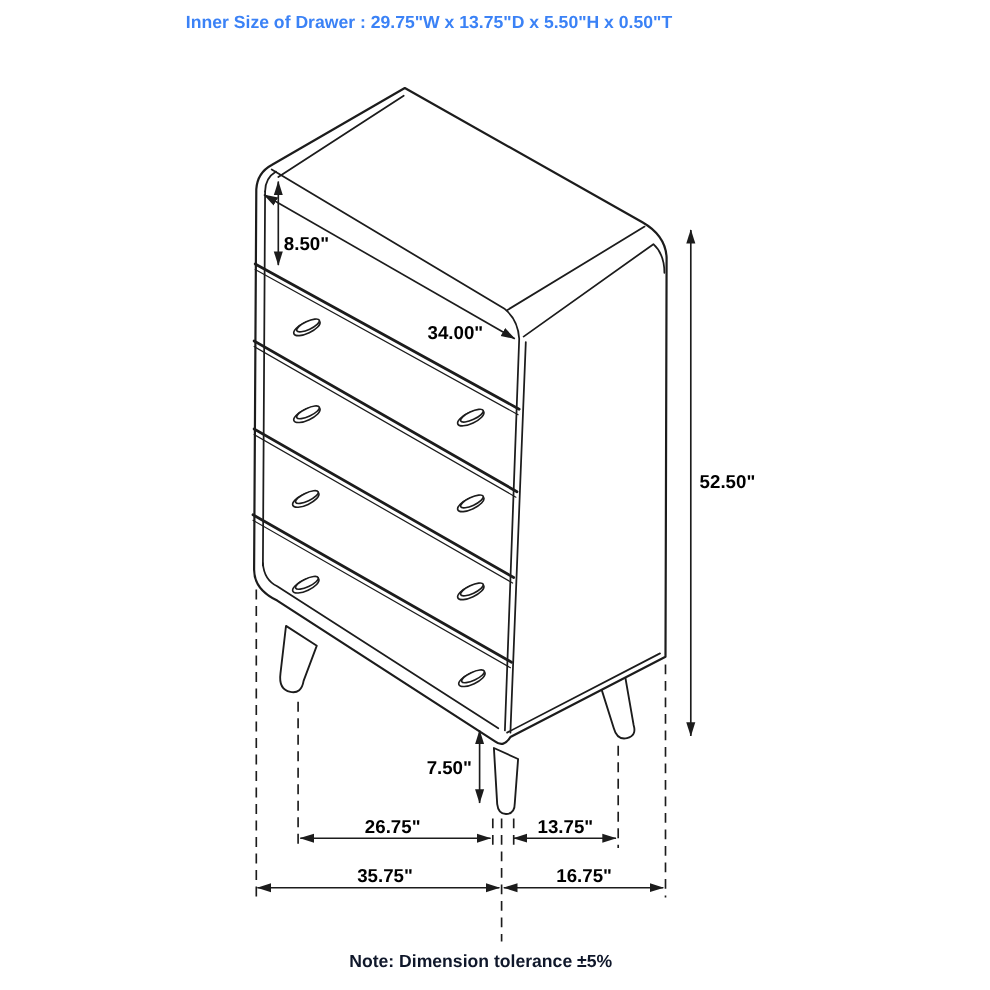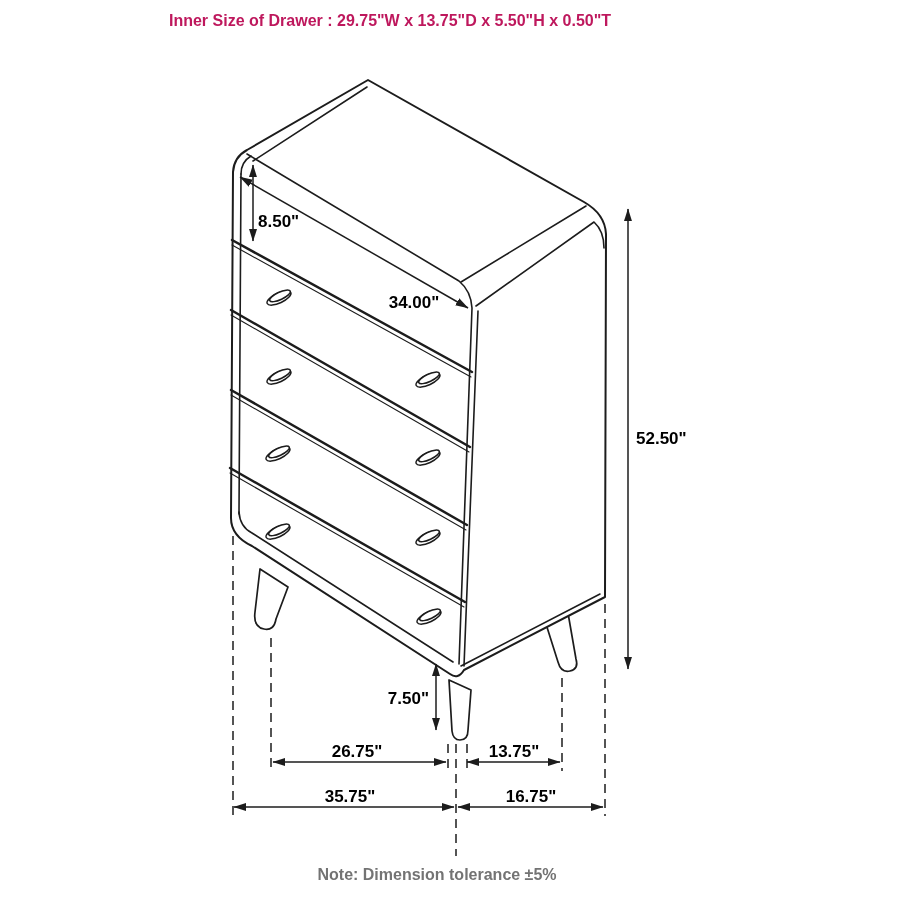--- a/index.html
+++ b/index.html
@@ -1,21 +1,21 @@
 <!DOCTYPE html>
 <html><head>
 <meta charset="utf-8">
 <style>
   html,body{margin:0;padding:0;background:#ffffff;}
   .page{position:relative;width:900px;height:900px;background:#ffffff;
         font-family:"Liberation Sans", sans-serif;overflow:hidden;}
   .title{position:absolute;top:12px;left:0;width:780px;text-align:center;
-         font-size:16px;font-weight:bold;color:#be185d;}
+         font-size:16px;font-weight:bold;color:#3b82f6;}
   .note{position:absolute;top:866px;left:0;width:874px;text-align:center;
-        font-size:16px;font-weight:bold;color:#737373;}
+        font-size:16px;font-weight:bold;color:#0f172a;}
   svg{position:absolute;left:0;top:0;}
   .ln{fill:none;stroke:#1c1c1c;stroke-width:1.6;stroke-linecap:round;stroke-linejoin:round;}
   .sil{fill:#ffffff;stroke:#1c1c1c;stroke-width:2;stroke-linejoin:round;}
   .divA{fill:none;stroke:#1c1c1c;stroke-width:2.5;stroke-linecap:round;}
   .divB{fill:none;stroke:#1c1c1c;stroke-width:1.1;stroke-linecap:round;}
   .leg{fill:#ffffff;stroke:#1c1c1c;stroke-width:1.7;stroke-linejoin:round;}
   .hdl{fill:#ffffff;stroke:#1c1c1c;stroke-width:1.5;}
   .dim{fill:none;stroke:#1c1c1c;stroke-width:1.5;}
   .ext{fill:none;stroke:#1c1c1c;stroke-width:1.5;stroke-dasharray:9 6;}
   .lbl{font-family:"Liberation Sans", sans-serif;font-size:17px;font-weight:bold;fill:#000;}

